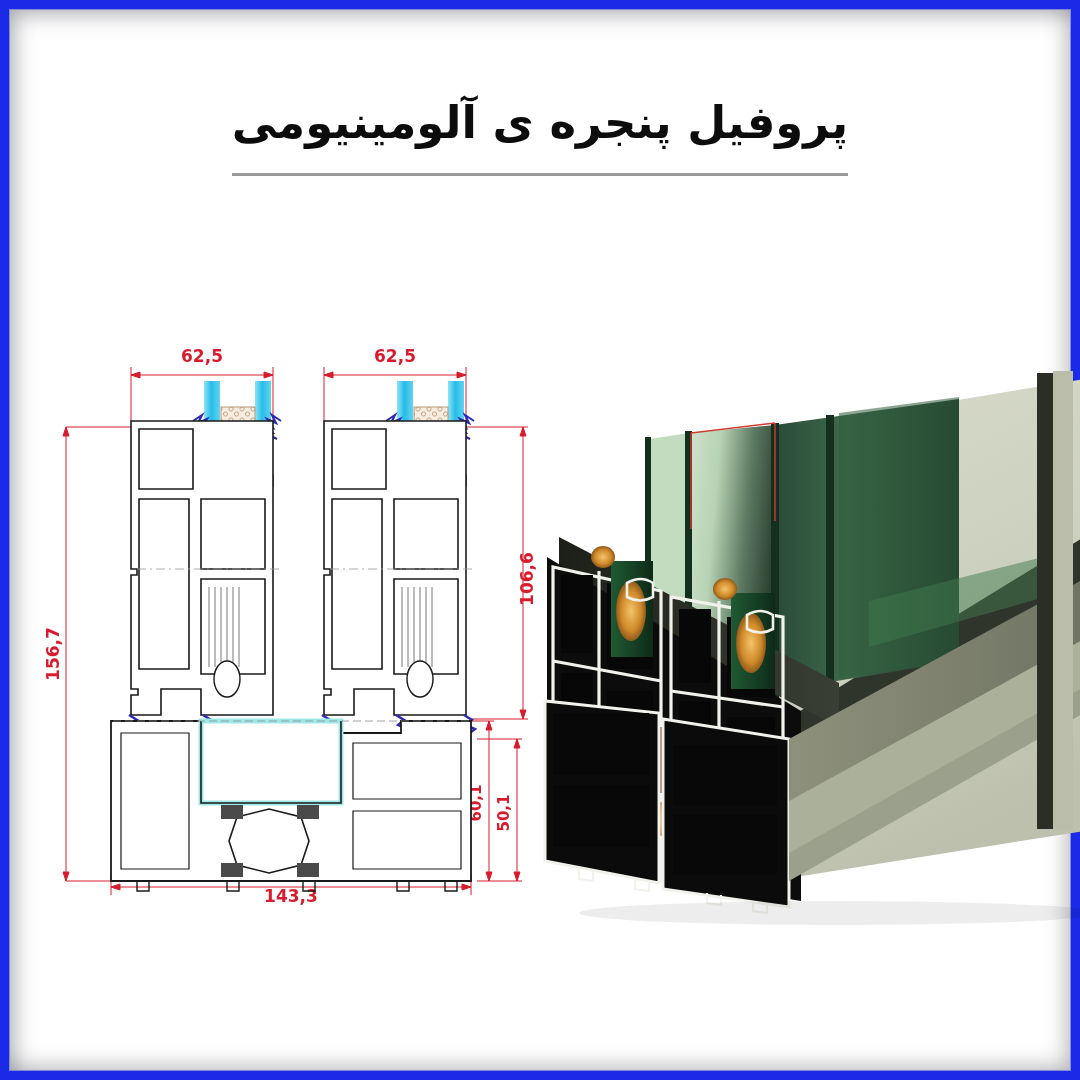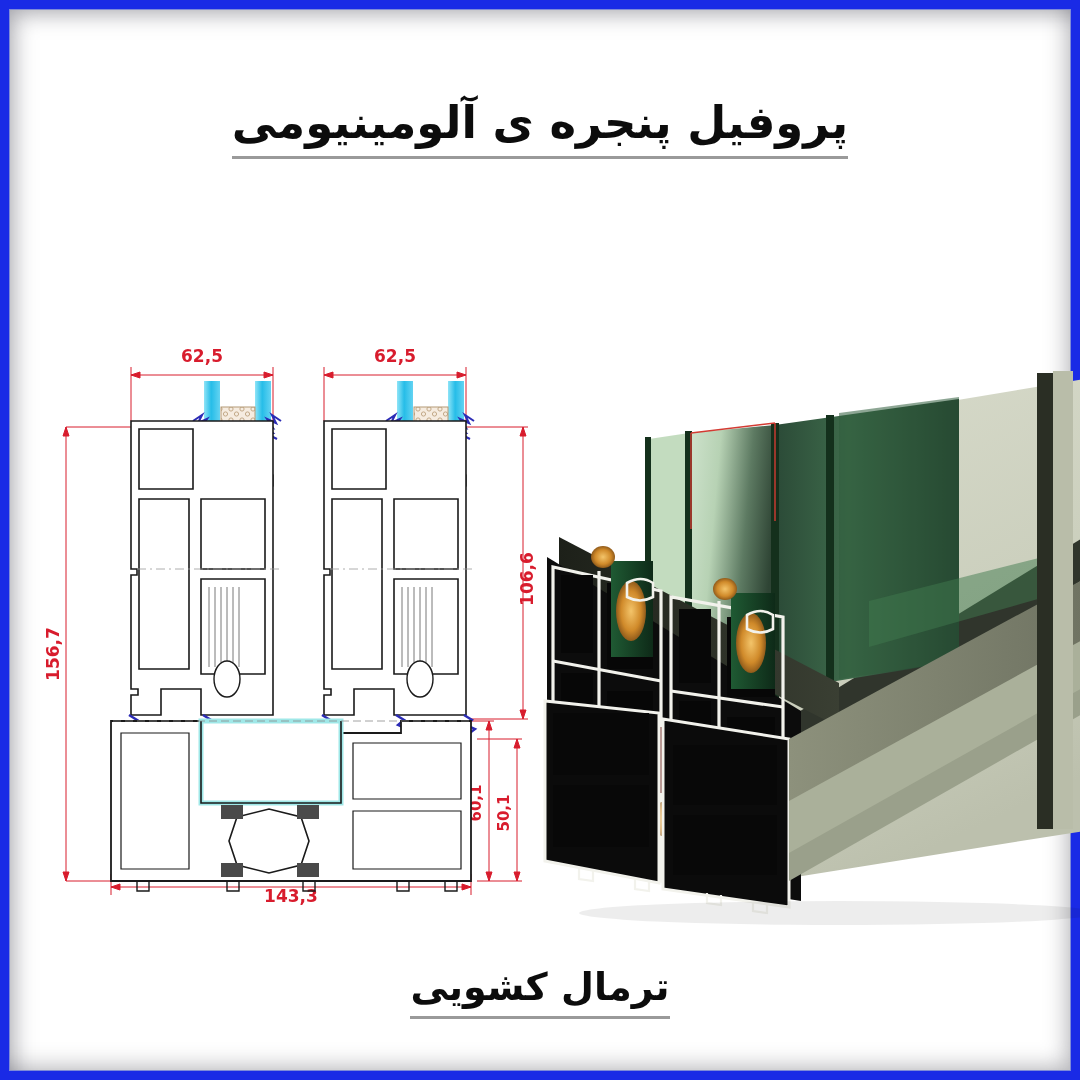--- a/index.html
+++ b/index.html
@@ -41,21 +41,21 @@
     right: 0;
     text-align: center;
   }
   .title {
     display: inline-block;
     direction: rtl;
     font-size: 45px;
     font-weight: bold;
     color: #0c0c0c;
     letter-spacing: 0px;
-    padding-bottom: 7px;
+    padding-bottom: 24px;
     border-bottom: 3px solid #9a9a9a;
     line-height: 1.15;
   }
   .caption-wrap {
     position: absolute;
     bottom: 52px;
     left: 0;
     right: 0;
     text-align: center;
   }
@@ -437,17 +437,14 @@
         <polygon points="250,492 545,326 545,352 250,520" fill="#9aa08b"></polygon>
 
         <rect x="498" y="12" width="16" height="456" fill="#2a2e24"></rect>
         <rect x="514" y="10" width="20" height="458" fill="#b9bda9"></rect>
 
         <ellipse cx="300" cy="552" rx="260" ry="12" fill="#000000" opacity="0.07"></ellipse>
       </g>
     </svg>
   </div>
 
-  <div class="caption-wrap">
-    <div class="caption">ترمال کشویی</div>
-  </div>
 
 </div>
 
 </body></html>

